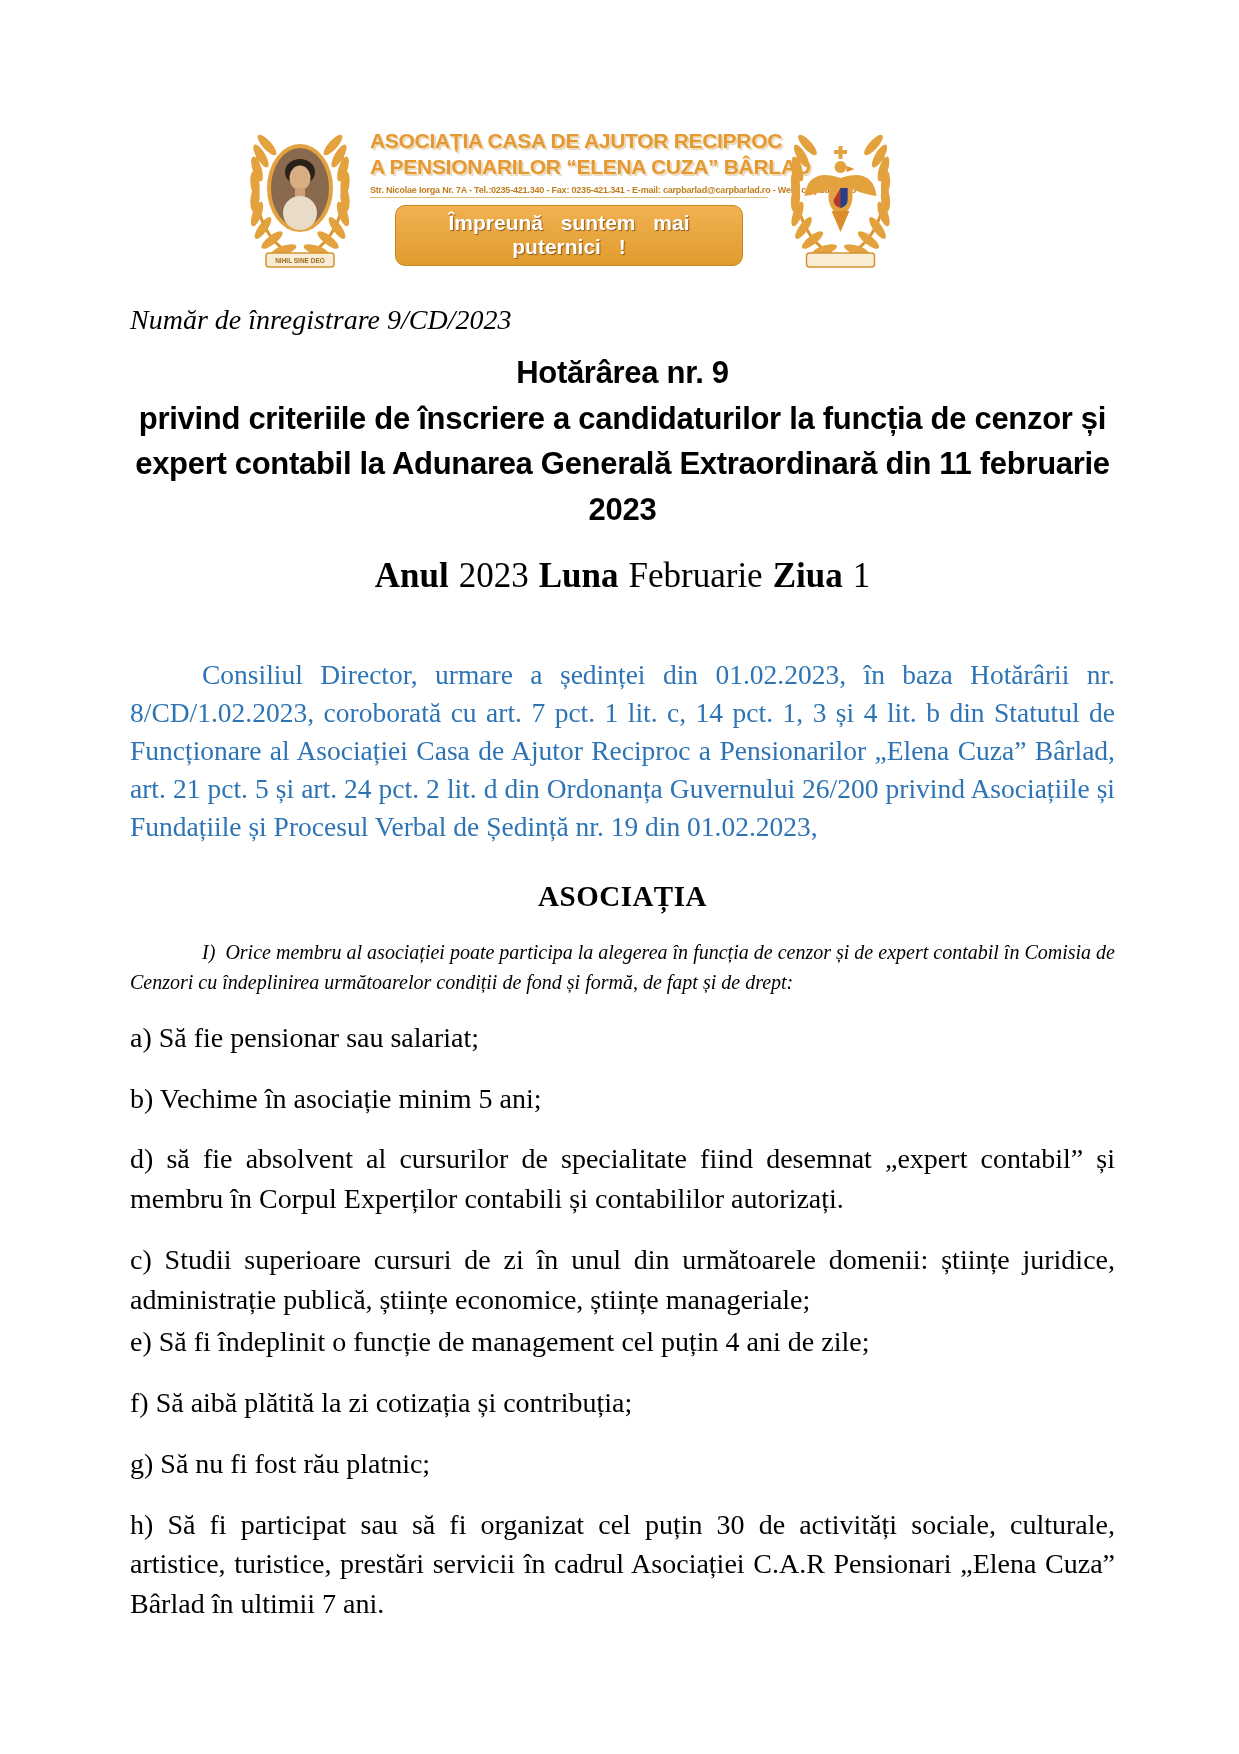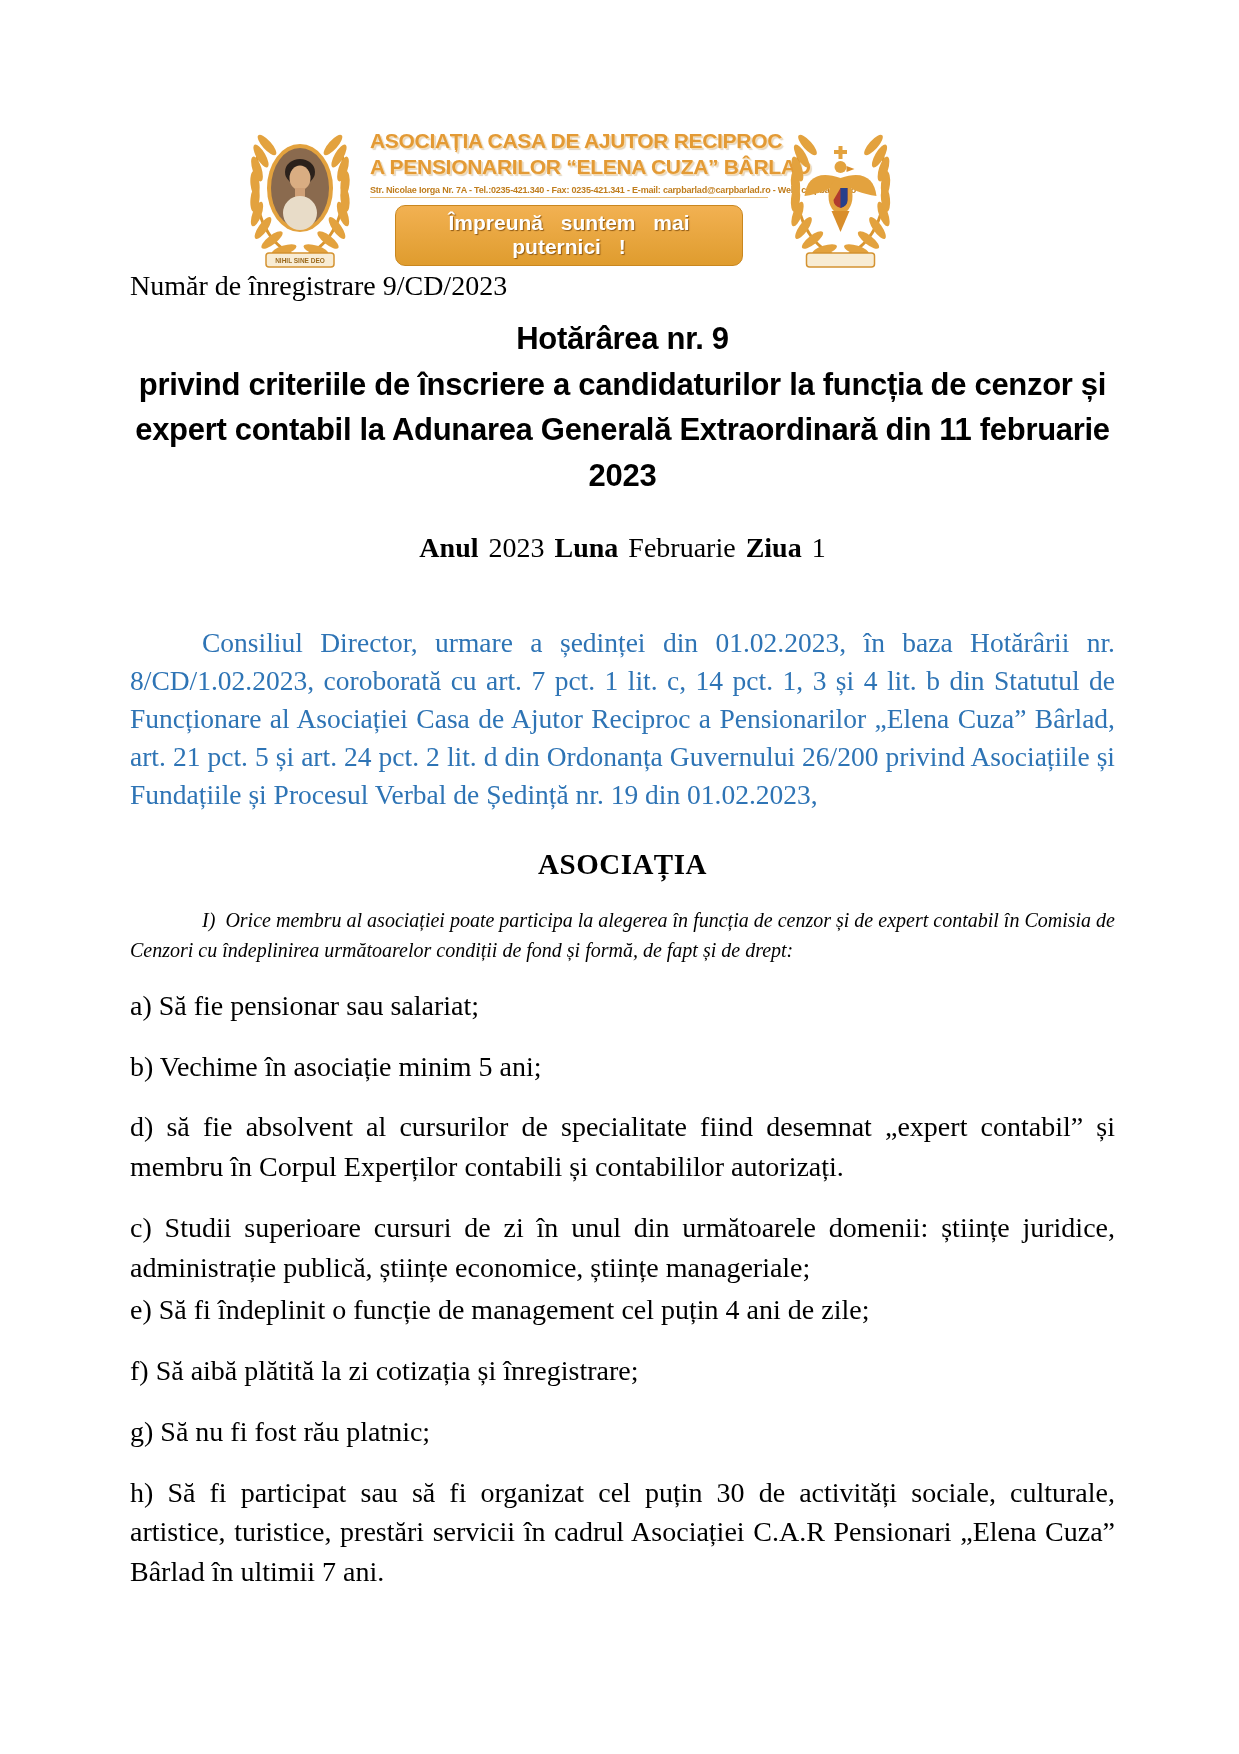--- a/index.html
+++ b/index.html
@@ -26,28 +26,28 @@
     display:block;width:330px;margin:7px auto 0;
     background:linear-gradient(#f2b152,#df9c2e);
     border-radius:10px;border:1px solid #c9871f;
     font-family:"Liberation Sans",sans-serif;font-weight:700;
     font-size:21px;color:#fff;word-spacing:12px;
     text-shadow:1px 1px 1px rgba(120,70,10,.8);
     padding:5px 8px 6px;
   }
 
   
-  .regline{font-size:28px;}
+  .regline{margin-top:34px;font-size:28px;font-style:italic;}
   .title{
     margin:14px 0 0;font-family:"Liberation Sans",sans-serif;
     font-weight:700;font-size:31px;line-height:1.47;text-align:center;
     letter-spacing:-0.3px;
   }
   .title span{display:inline;text-align:right;}
-  .dateline{margin-top:34px;text-align:center;font-size:28px;}
+  .dateline{margin-top:24px;text-align:center;font-size:35px;}
   .dateline .dp{margin-right:10px;}
   .dateline .dp:last-child{margin-right:0;}
   .preamble{
     margin:60px 0 0;color:#2e74b5;font-size:27.5px;line-height:1.38;
     text-align:justify;text-indent:72px;
   }
   .decide{
     margin:34px 0 0;font-size:29px;font-weight:700;text-align:center;
     letter-spacing:0.5px;
   }
@@ -133,17 +133,17 @@
 
   <h2 class="decide">ASOCIAȚIA</h2>
 
   <p class="intro">I)&nbsp;&nbsp;Orice membru al asociației poate participa la alegerea în funcția de cenzor și de expert contabil în Comisia de Cenzori cu îndeplinirea următoarelor condiții de fond și formă, de fapt și de drept:</p>
 
   <p class="cond">a) Să fie pensionar sau salariat;</p>
   <p class="cond">b) Vechime în asociație minim 5 ani;</p>
   <p class="cond">d) să fie absolvent al cursurilor de specialitate fiind desemnat „expert contabil” și membru în Corpul Experților contabili și contabililor autorizați.</p>
   <p class="cond">c) Studii superioare cursuri de zi în unul din următoarele domenii: științe juridice, administrație publică, științe economice, științe manageriale;</p>
   <p class="cond attached">e) Să fi îndeplinit o funcție de management cel puțin 4 ani de zile;</p>
-  <p class="cond">f) Să aibă plătită la zi cotizația și înregistrare;</p>
+  <p class="cond">f) Să aibă plătită la zi cotizația și contribuția;</p>
   <p class="cond">g) Să nu fi fost rău platnic;</p>
   <p class="cond">h) Să fi participat sau să fi organizat cel puțin 30 de activități sociale, culturale, artistice, turistice, prestări servicii în cadrul Asociației C.A.R Pensionari „Elena Cuza” Bârlad în ultimii 7 ani.</p>
 
 </div>
 
 </body></html>

